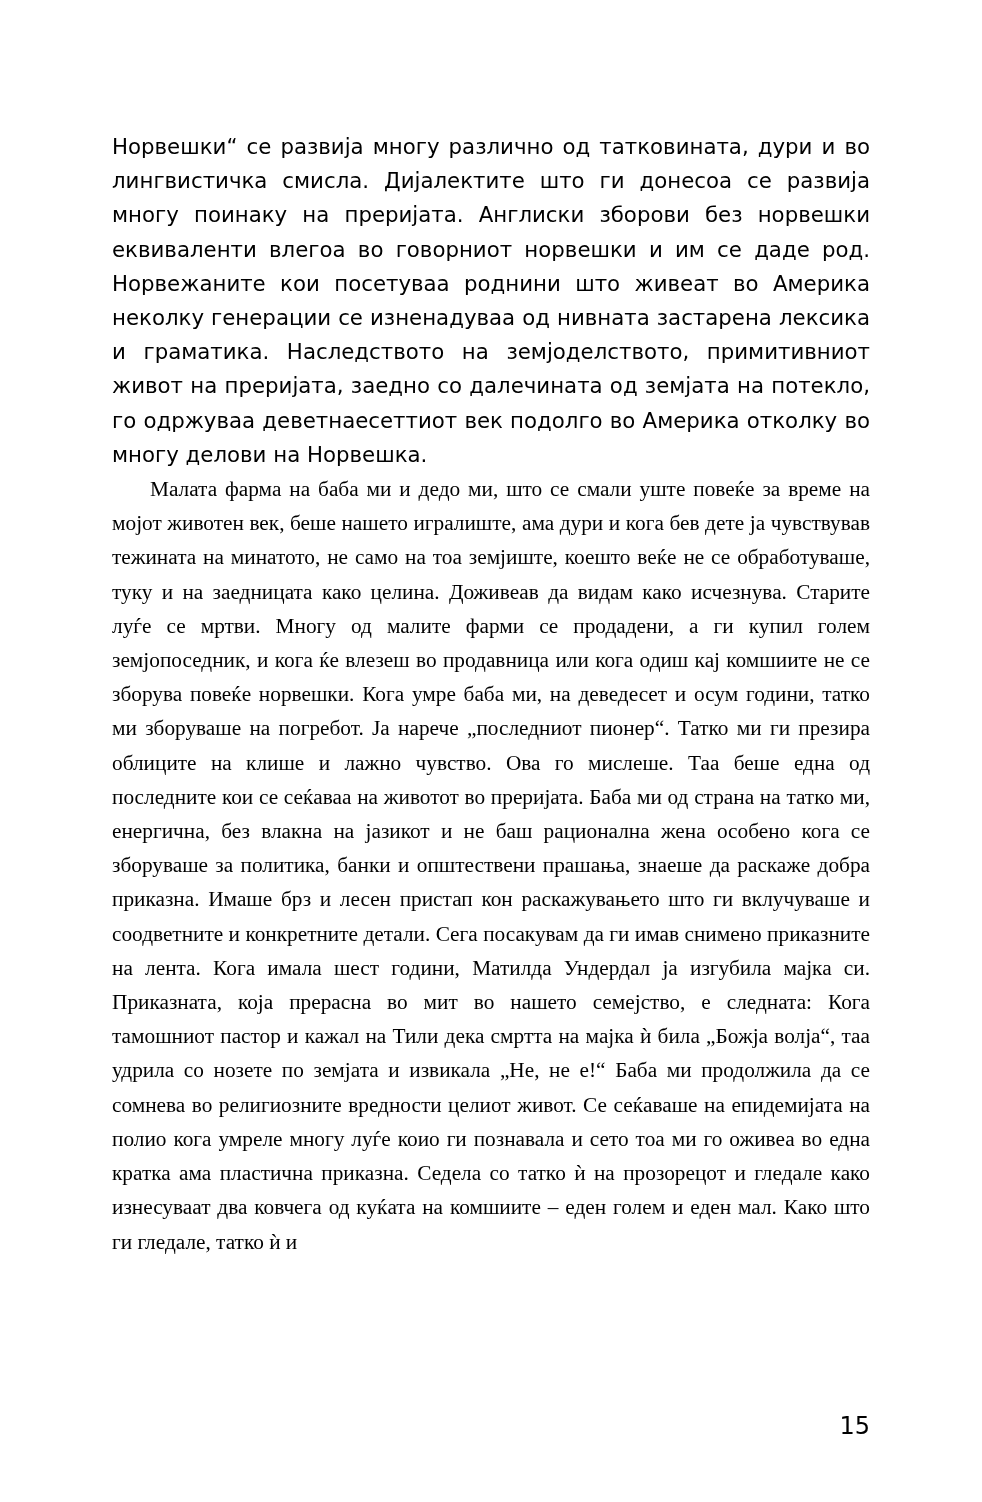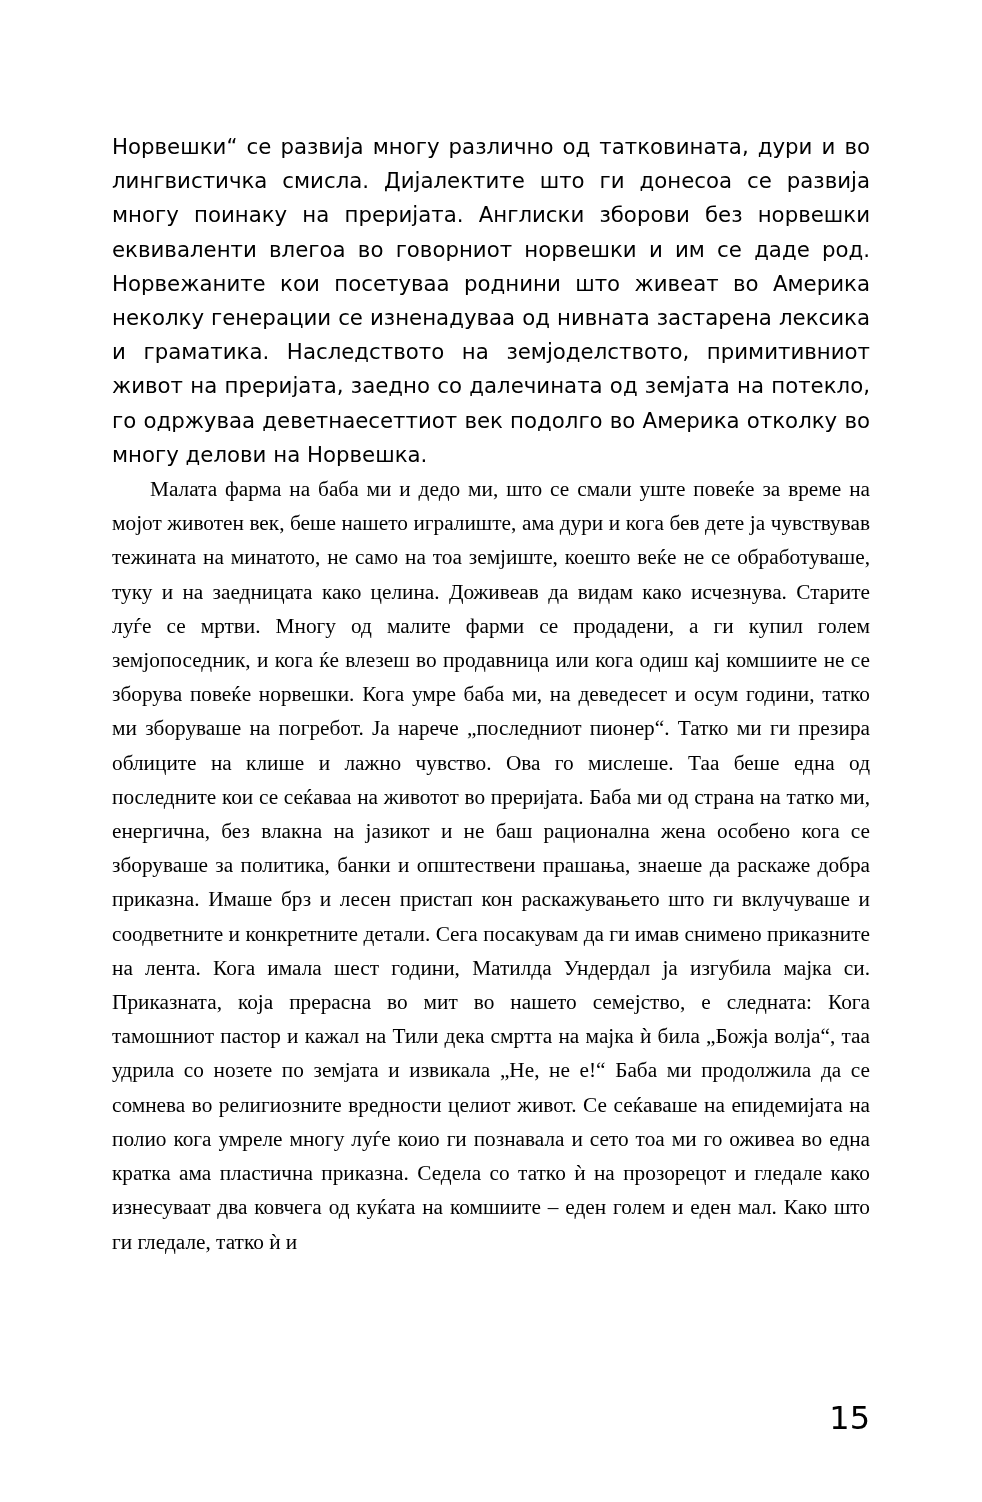--- a/index.html
+++ b/index.html
@@ -36,22 +36,22 @@
     margin: 0;
     text-align: justify;
   }
   .para.indent {
     text-indent: 38px;
     font-family: Liberation Serif, serif;
   }
   .page-number {
     position: absolute;
     right: 112px;
-    bottom: 72px;
-    font-size: 32px;
+    bottom: 64px;
+    font-size: 24px;
     line-height: 24px;
     font-family: "DejaVu Sans", sans-serif;
   }
 </style>
 </head>
 <body>
 
 <div class="page">
   <div class="text-body">
     <p class="para">Норвешки“ се развија многу различно од татковината, дури и во лингвистичка смисла. Дијалектите што ги донесоа се развија многу поинаку на преријата. Англиски зборови без норвешки еквиваленти влегоа во говорниот норвешки и им се даде род. Норвежаните кои посетуваа роднини што живеат во Америка неколку генерации се изненадуваа од нивната застарена лексика и граматика. Наследството на земјоделството, примитивниот живот на преријата, заедно со далечината од земјата на потекло, го одржуваа деветнаесеттиот век подолго во Америка отколку во многу делови на Норвешка.</p>

